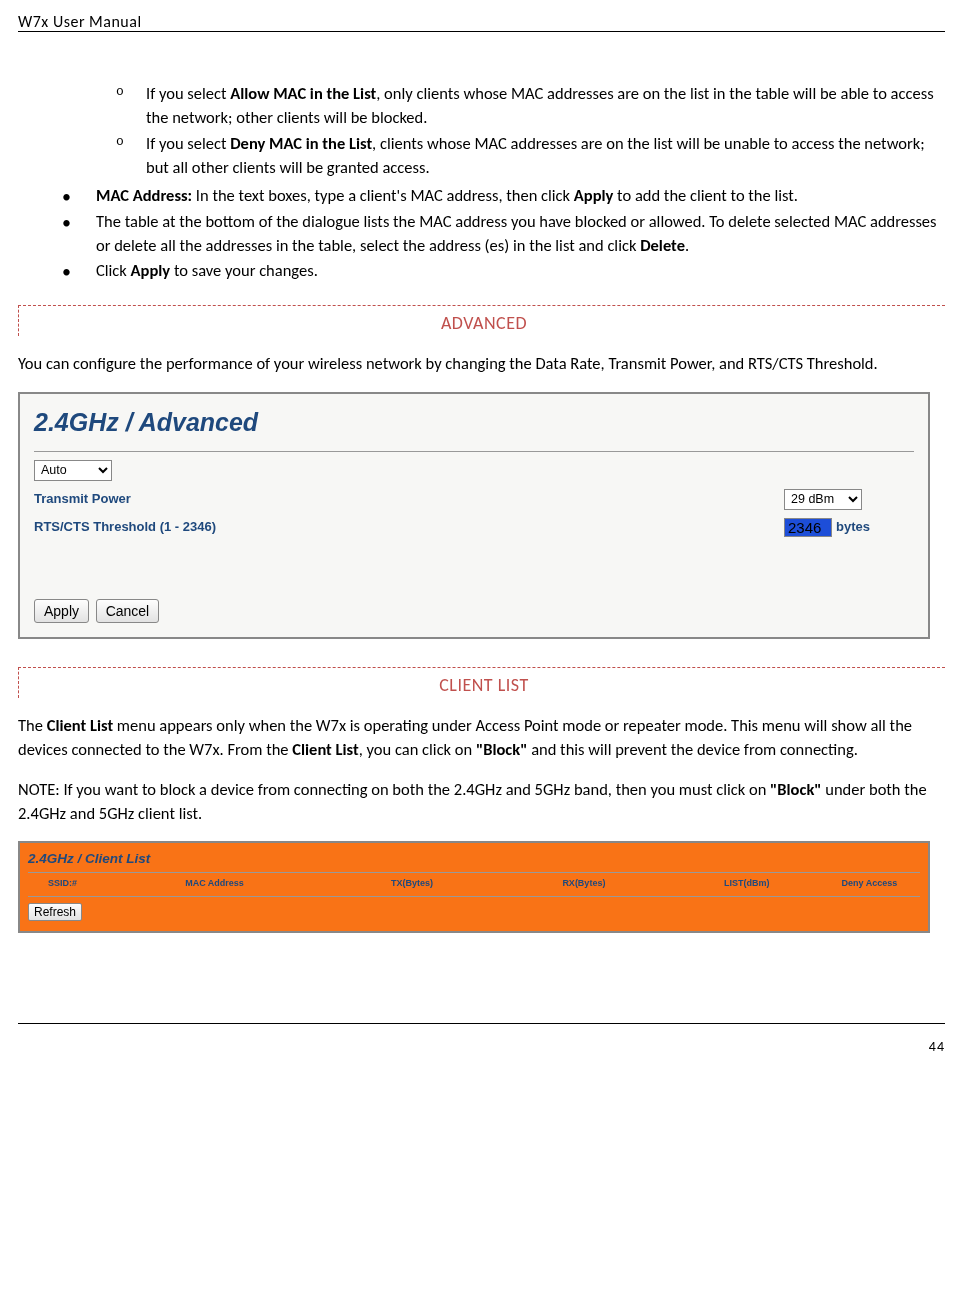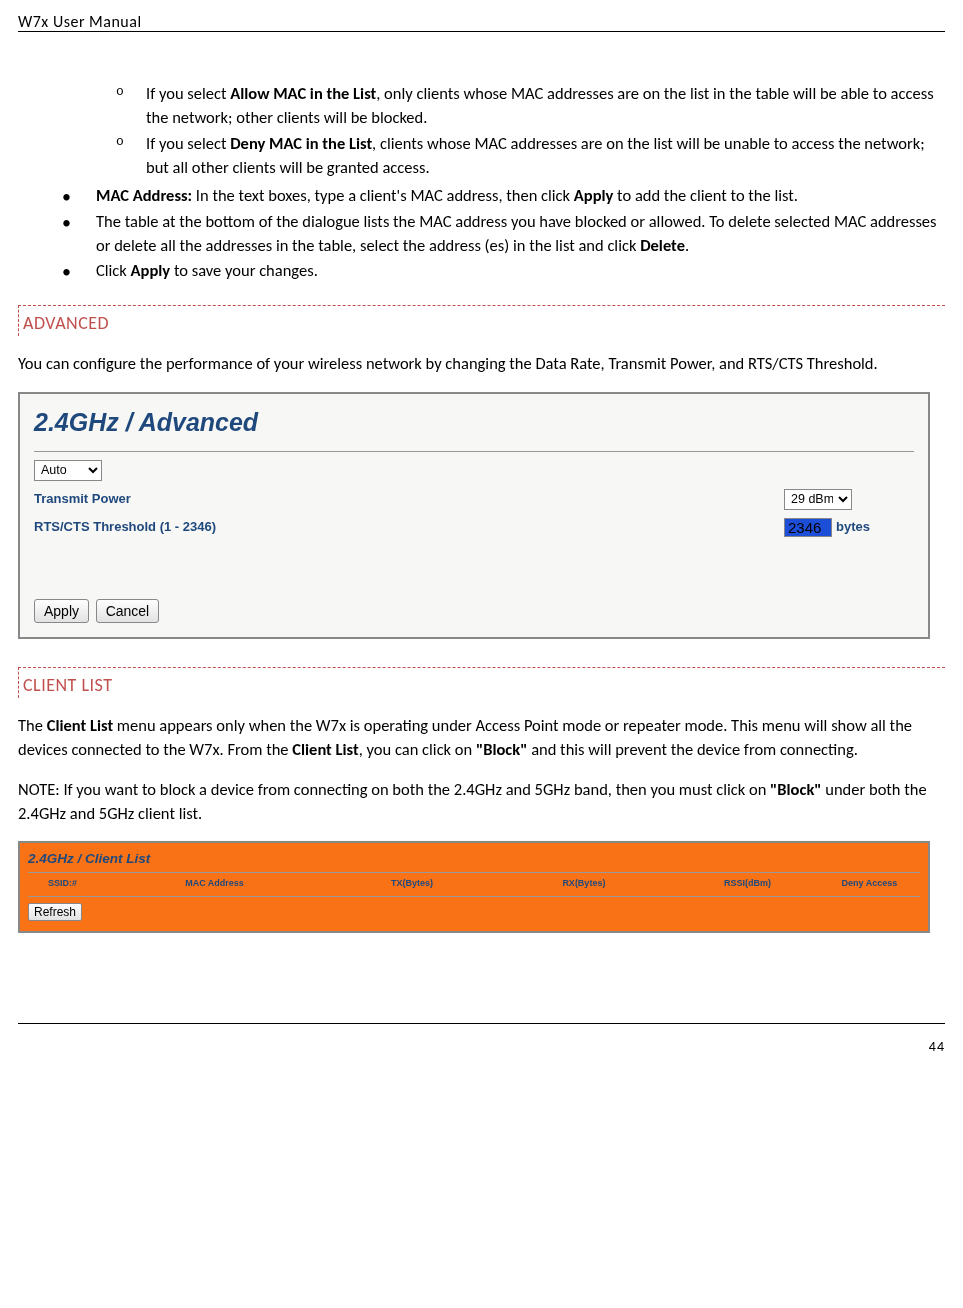--- a/index.html
+++ b/index.html
@@ -60,20 +60,21 @@
     top: 1px;
     font-size: 13px;
     font-family: "Courier New", monospace;
   }
   .section-box {
     border: 1.5px dashed #C0504D;
     border-right: none;
     border-bottom: none;
     padding: 4px 0 0 4px;
     margin-top: 10px;
+    text-align: center;
   }
   .section-heading {
     color: #C0504D;
     font-size: 18px;
     letter-spacing: 0.5px;
     margin: 0 0 16px 0;
     font-weight: normal;
   }
   .para {
     margin: 0 0 16px 0;
@@ -112,21 +113,21 @@
   }
   .shot1-ctrl {
     width: 130px;
     display: flex;
     align-items: center;
     gap: 4px;
   }
   .shot1-select {
     font-size: 12.5px;
     height: 21px;
-    width: 68px;
+    width: 78px;
     border: 1px solid #888;
     background: #fff;
     padding: 0 2px;
   }
   .shot1-input {
     font-size: 15px;
     height: 19px;
     width: 48px;
     border: 1px solid #888;
     background: #1d4ed8;
@@ -281,21 +282,21 @@
     </p>
 
     <div class="shot2">
       <div class="shot2-title">2.4GHz / Client List</div>
       <hr class="shot2-hr">
       <div class="shot2-head">
         <div class="shot2-h1">SSID:#</div>
         <div class="shot2-h2">MAC Address</div>
         <div class="shot2-h3">TX(Bytes)</div>
         <div class="shot2-h4">RX(Bytes)</div>
-        <div class="shot2-h5">RSSI(dBm)</div>
+        <div class="shot2-h5">LIST(dBm)</div>
         <div class="shot2-h6">Deny Access</div>
       </div>
       <hr class="shot2-hr">
       <button class="shot2-btn">Refresh</button>
     </div>
 
   </div>
 </div>
 
 <div class="footer-line">

